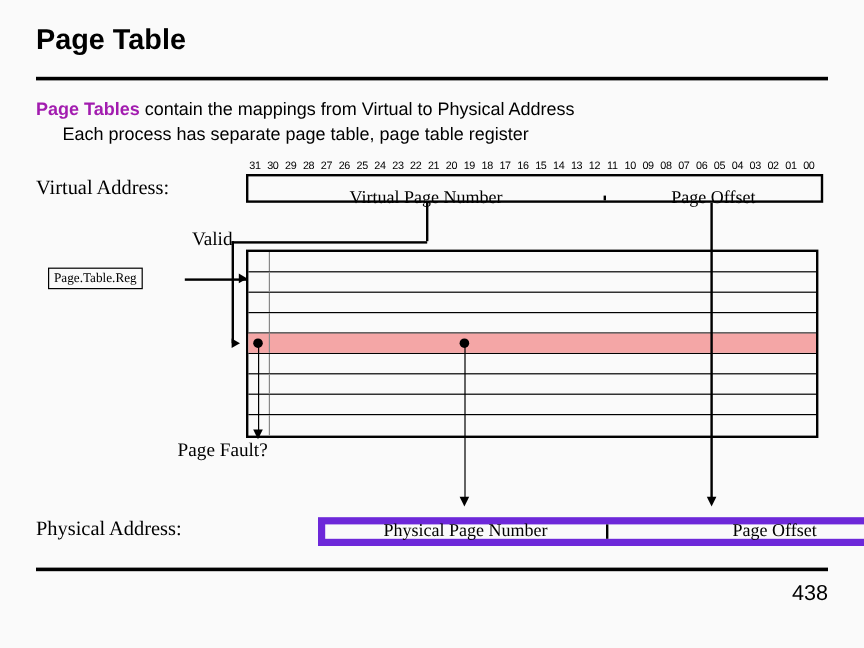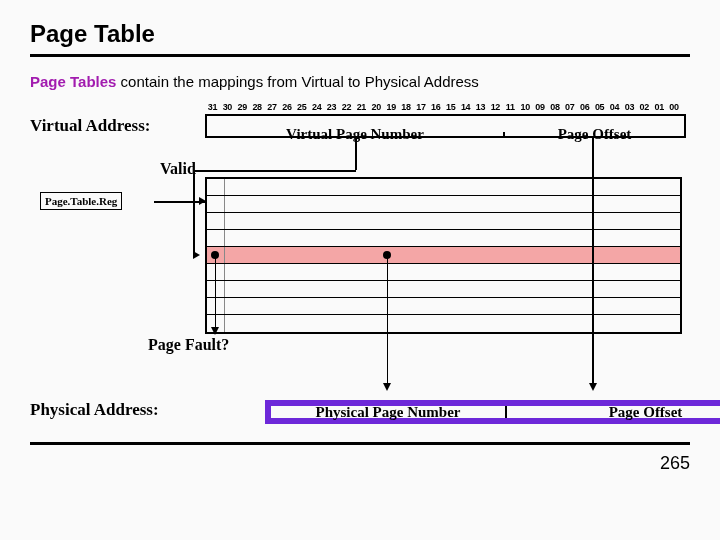--- a/index.html
+++ b/index.html
@@ -10,38 +10,37 @@
     width: 720px;
     background: #fafafa;
   }
   .slide {
     width: 660px;
   }
   .title {
     font-size: 24px;
     font-weight: bold;
     color: #000;
-    margin-bottom: 6px;
+    margin-bottom: 16px;
   }
   .hr-thick {
     border: none;
     border-top: 3px solid #000;
     margin: 0 0 14px 0;
   }
   .body-text {
     font-size: 15px;
     line-height: 1.4;
     margin-bottom: 10px;
   }
   .red { color: #a21caf; font-weight: bold; }
   .indent { margin-left: 22px; }
   .diagram {
     position: relative;
     height: 340px;
-    font-weight: bold;
   }
   .bitlabels {
     position: absolute;
     left: 175px;
     top: 0;
     font-size: 9px;
     letter-spacing: -0.3px;
     white-space: nowrap;
   }
   .bitlabels span { display: inline-block; width: 14.9px; text-align: center; }
@@ -157,20 +156,21 @@
 </style>
 </head>
 <body>
 
 <div class="slide">
   <div class="title">Page Table</div>
   <hr class="hr-thick">
 
   <div class="body-text">
     <span class="red">Page Tables</span><span> contain the mappings from Virtual to Physical Address</span><br>
+    <span class="indent">Each process has separate page table, page table register</span>
   </div>
 
   <div class="diagram">
     <div class="bitlabels" id="bitlabels"><span>31</span><span>30</span><span>29</span><span>28</span><span>27</span><span>26</span><span>25</span><span>24</span><span>23</span><span>22</span><span>21</span><span>20</span><span>19</span><span>18</span><span>17</span><span>16</span><span>15</span><span>14</span><span>13</span><span>12</span><span>11</span><span>10</span><span>09</span><span>08</span><span>07</span><span>06</span><span>05</span><span>04</span><span>03</span><span>02</span><span>01</span><span>00</span></div>
 
     <div class="va-row">
       <div class="va-label">Virtual Address:</div>
       <div class="va-box">
         <div class="vpn">Virtual Page Number</div>
         <div class="po">Page Offset</div>
@@ -246,14 +246,14 @@
       <div class="va-label">Physical Address:</div>
       <div style="width:60px;"></div>
       <div class="pa-box">
         <div class="ppn">Physical Page Number</div>
         <div class="po2">Page Offset</div>
       </div>
     </div>
   </div>
 
   <hr class="footer-line">
-  <div class="pagenum">265</div>
+  <div class="pagenum">438</div>
 </div>
 
 </body></html>

